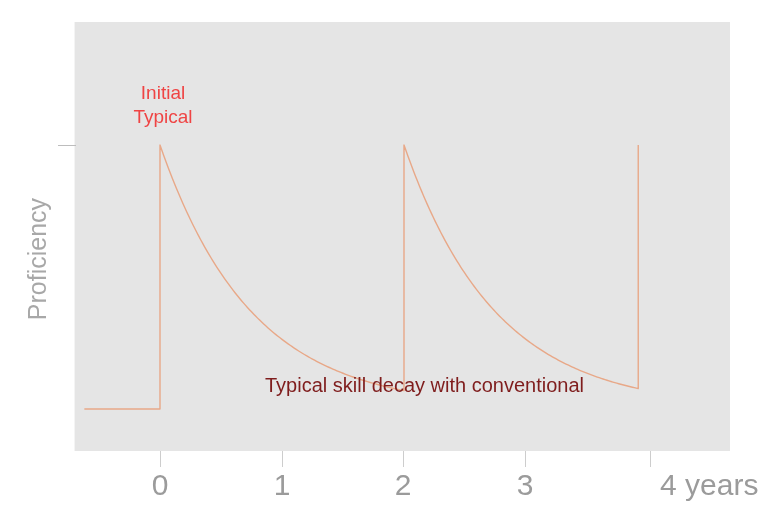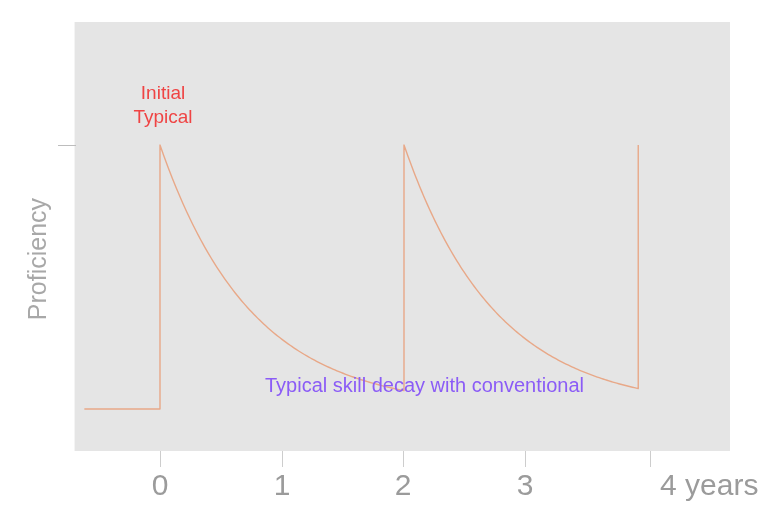--- a/index.html
+++ b/index.html
@@ -103,21 +103,21 @@
     line-height: 24px;
     font-family: "Liberation Sans", sans-serif;
   }
 
   
   .annotation-decay {
     position: absolute;
     left: 265px;
     top: 372px;
     width: 400px;
-    color: #8b5cf6;
+    color: #7f1d1d;
     font-size: 20px;
     line-height: 26px;
     font-family: "Liberation Sans", sans-serif;
   }
 
   .curve-svg {
     position: absolute;
     left: 0;
     top: 0;
     width: 768px;

